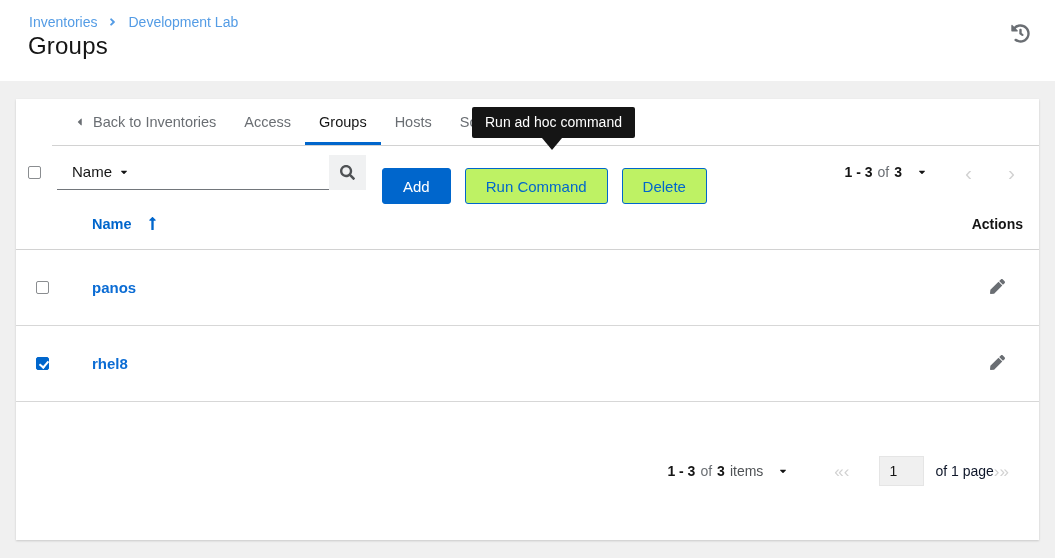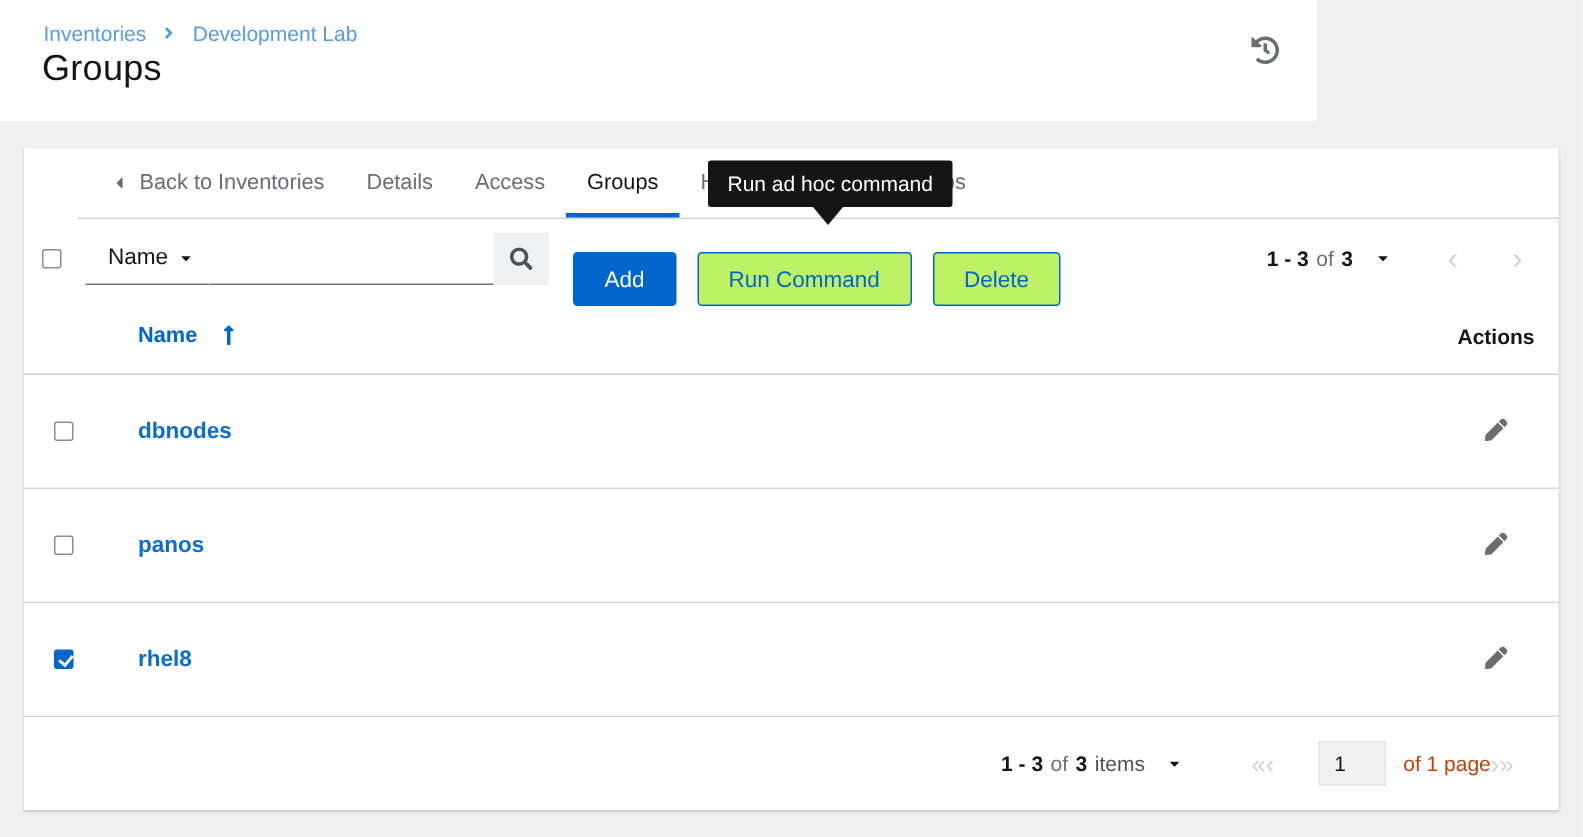--- a/index.html
+++ b/index.html
@@ -1,20 +1,20 @@
 <!DOCTYPE html>
 <html><head>
 <meta charset="utf-8">
 <style>
   * { margin:0; padding:0; box-sizing:border-box; }
   body { font-family:"Liberation Sans", sans-serif; background:#f0f0f0; }
   #screen { position:relative; width:1055px; height:558px; background:#f0f0f0; overflow:hidden; }
 
   
-  .header { position:absolute; top:0; left:0; width:878px; height:81px; background:#ffffff; }
+  .header { position:absolute; top:0; left:0; width:1055px; height:81px; background:#ffffff; }
   .breadcrumb { position:absolute; left:29px; top:14px; display:flex; align-items:center; gap:11px; font-size:14px; }
   .breadcrumb a { color:#549ce5; text-decoration:none; cursor:pointer; }
   .crumb-sep { color:#549ce5; display:flex; align-items:center; }
   .crumb-sep svg { width:9px; height:12px; fill:#549ce5; }
   .page-title { position:absolute; left:28px; top:32px; font-size:24px; color:#151515; letter-spacing:.2px; }
   .history-btn { position:absolute; right:24px; top:24px; width:22px; height:22px; background:none; border:none; color:#6a6e73; cursor:pointer; padding:0; }
   .history-btn svg { width:19px; height:19px; fill:#6a6e73; }
 
   
   .card { position:absolute; left:16px; top:99px; width:1023px; height:441px; background:#ffffff; box-shadow:0 1px 2px rgba(3,3,3,.16); display:flex; flex-direction:column; }
@@ -58,21 +58,21 @@
   .edit-btn { margin-left:auto; background:none; border:none; cursor:pointer; padding:4px; }
   .edit-btn svg { width:15px; height:15px; fill:#6a6e73; }
 
   
   .tfoot { display:flex; align-items:center; flex:1; justify-content:flex-end; padding-right:30px; font-size:14px; }
   .items-label { color:#4f5255; margin-left:5px; }
   .pg-jump { margin-left:44px; display:flex; align-items:center; }
   .nav-arrow.sm { font-size:17px; margin-left:0; }
   .gap28 { margin-left:28px; } .gap24 { margin-left:24px; }
   .page-input { width:45px; height:30px; margin-left:30px; background:#f0f0f0; border:1px solid #e5e5e5; padding-left:9px; font-size:14px; color:#151515; font-family:inherit; }
-  .page-label { margin-left:11px; color:#c2410c; }
+  .page-label { margin-left:11px; color:#0f172a; }
 </style>
 </head>
 <body>
 
 <div id="screen">
 
   <div class="header">
     <div class="breadcrumb">
       <a>Inventories</a>
       <span class="crumb-sep">
@@ -92,23 +92,20 @@
 
   <div class="card">
 
     <div class="tabs">
       <div class="tab">
         <svg viewBox="0 0 192 512">
             <path d="M192 127.338v257.324c0 17.818-21.543 26.741-34.142 14.142L29.196 270.142c-7.81-7.81-7.81-20.474 0-28.284l128.662-128.662c12.599-12.6 34.142-3.676 34.142 14.142z"></path>
           </svg>
         <span>Back to Inventories</span>
       </div>
-      <div class="tab">
-          <span>Details</span>
-        </div>
       <div class="tab">
           <span>Access</span>
         </div>
       <div class="tab active">
           <span>Groups</span>
         </div>
       <div class="tab">
           <span>Hosts</span>
         </div>
       <div class="tab">
@@ -160,29 +157,20 @@
         <span>Name</span>
         <svg viewBox="0 0 256 512">
             <path d="M88 166.059V468c0 6.627 5.373 12 12 12h56c6.627 0 12-5.373 12-12V166.059h46.059c21.382 0 32.09-25.851 16.971-40.971l-86.059-86.059c-9.373-9.373-24.569-9.373-33.941 0l-86.059 86.059c-15.119 15.12-4.411 40.971 16.971 40.971H88z"></path>
           </svg>
       </div>
       <div class="th-actions">Actions</div>
     </div>
 
     <div class="trow">
       <span class="cb" data-checked="false"></span>
-      <a class="row-link">dbnodes</a>
-      <button class="edit-btn">
-        <svg viewBox="0 0 512 512">
-            <path d="M290.74 93.24l128.02 128.02-277.99 277.99-114.14 12.6C11.35 513.54-1.56 500.62.14 485.34l12.7-114.22 277.9-277.88zm207.2-19.06l-60.11-60.11c-18.75-18.75-49.16-18.75-67.91 0l-56.55 56.55 128.02 128.02 56.55-56.55c18.75-18.76 18.75-49.16 0-67.91z"></path>
-          </svg>
-      </button>
-    </div>
-    <div class="trow">
-      <span class="cb" data-checked="false"></span>
       <a class="row-link">panos</a>
       <button class="edit-btn">
         <svg viewBox="0 0 512 512">
             <path d="M290.74 93.24l128.02 128.02-277.99 277.99-114.14 12.6C11.35 513.54-1.56 500.62.14 485.34l12.7-114.22 277.9-277.88zm207.2-19.06l-60.11-60.11c-18.75-18.75-49.16-18.75-67.91 0l-56.55 56.55 128.02 128.02 56.55-56.55c18.75-18.76 18.75-49.16 0-67.91z"></path>
           </svg>
       </button>
     </div>
     <div class="trow">
       <span class="cb" data-checked="true"></span>
       <a class="row-link">rhel8</a>

